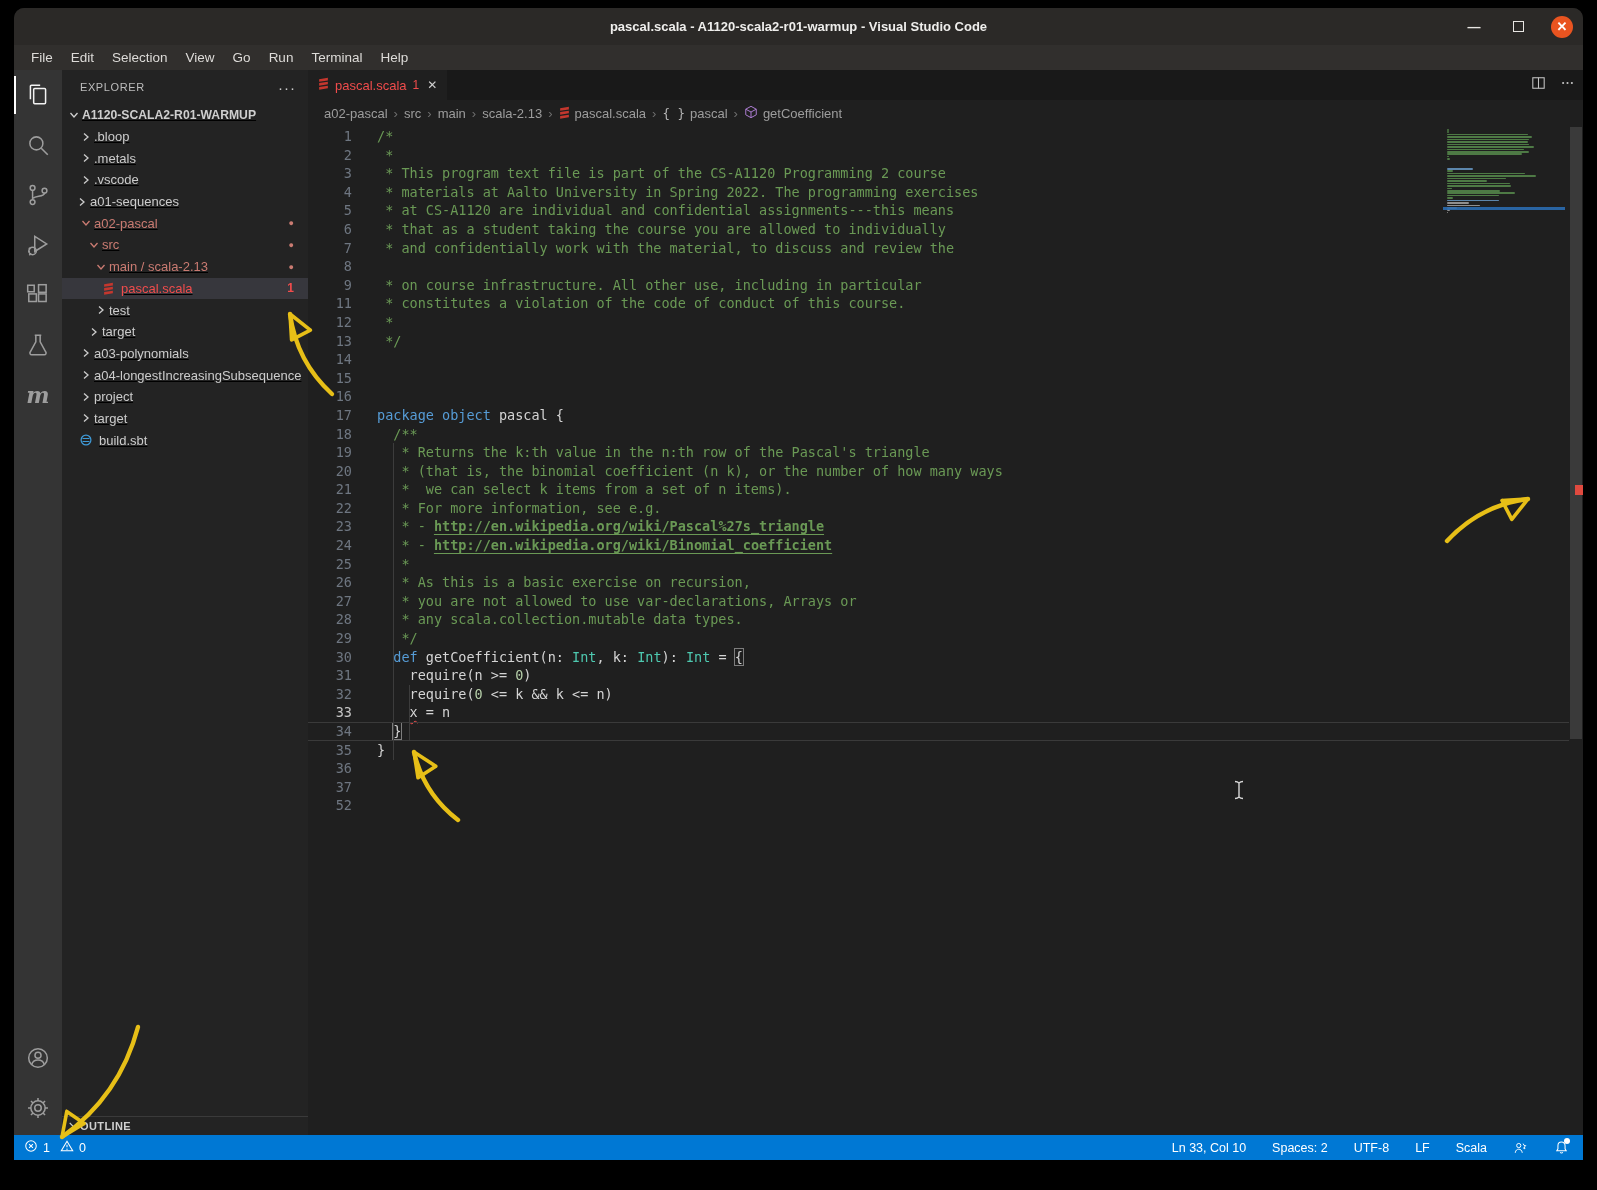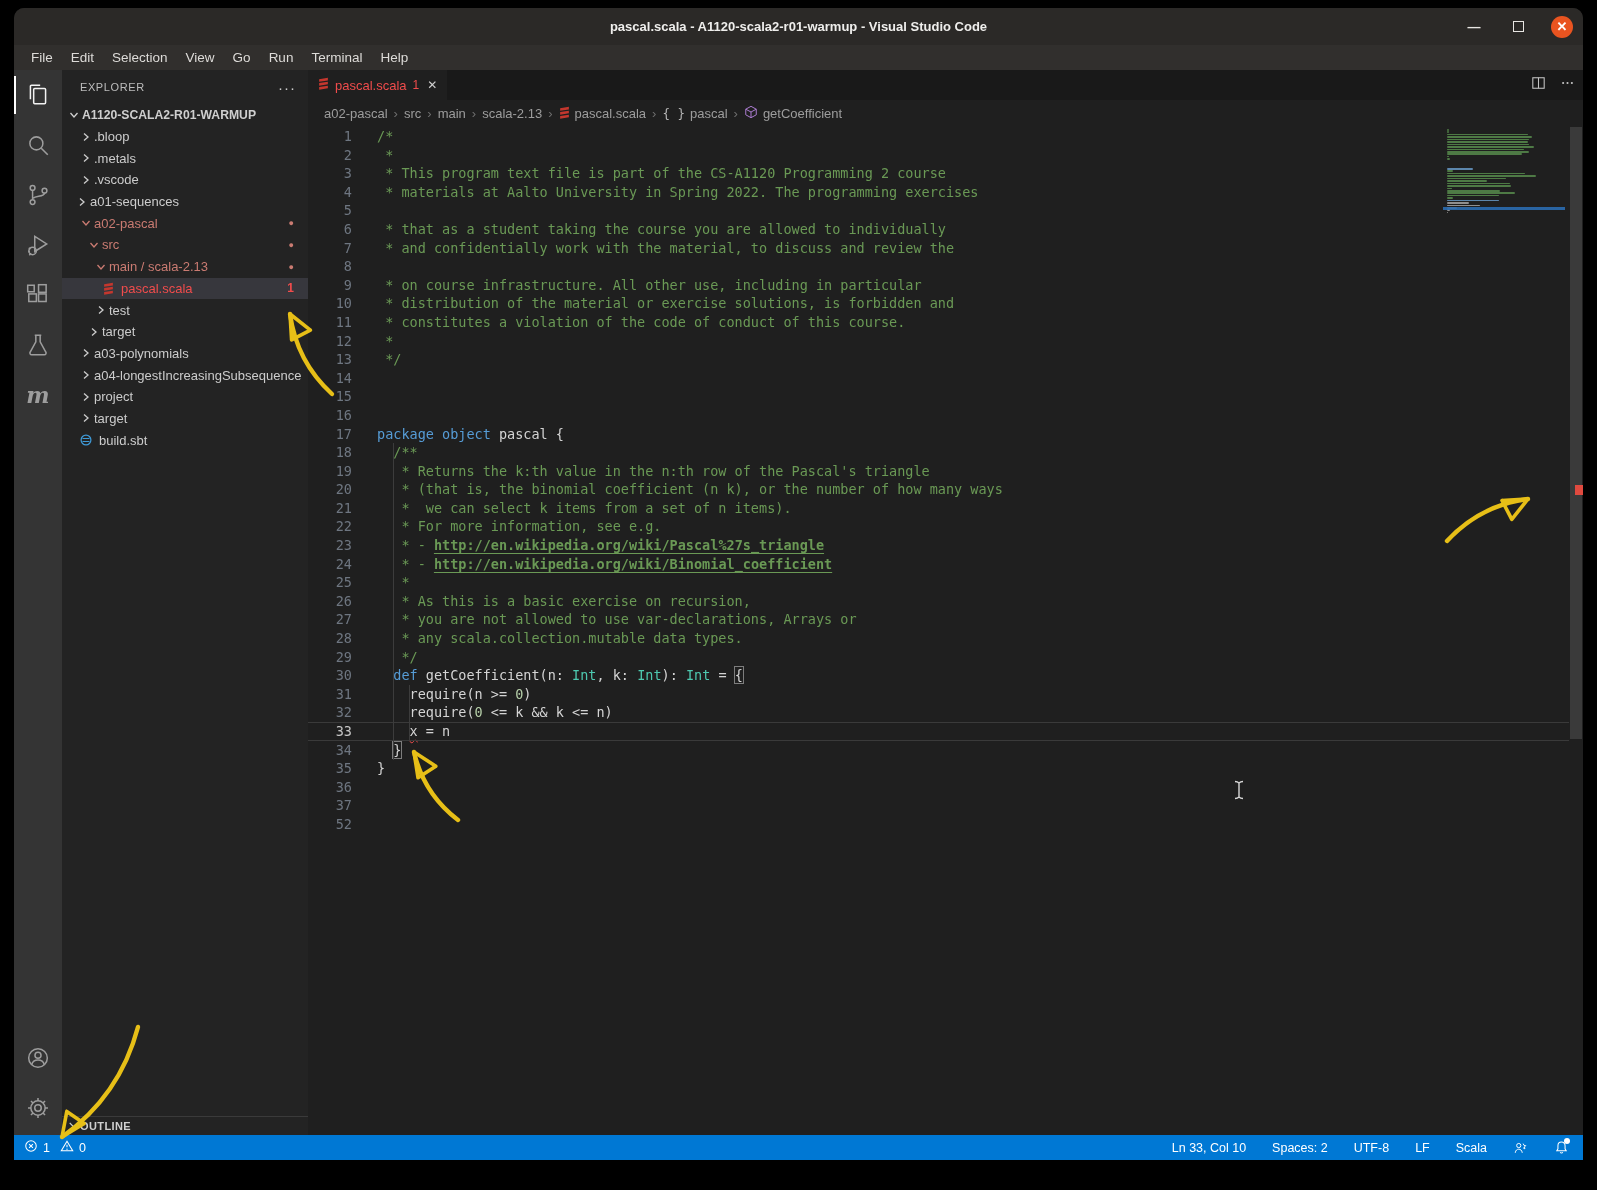--- a/index.html
+++ b/index.html
@@ -28,21 +28,21 @@
   .act-item.active{color:#f2f2f2;}
   .act-item.active::before{content:"";position:absolute;left:0;top:6px;bottom:6px;width:2px;background:#fff;}
   .act-item svg{display:block;}
   .act-bottom{position:absolute;bottom:2px;left:0;width:48px;display:flex;flex-direction:column;align-items:center;}
   .metals-m{font-family:"DejaVu Serif",serif;font-style:italic;font-weight:bold;font-size:22px;color:#9d9d9d;}
   
   .sidebar{width:246px;background:#232323;position:relative;flex:none;overflow:hidden;}
   .sb-header{height:34px;display:flex;align-items:center;padding:0 12px 0 18px;}
   .sb-title{color:#bdbdbd;font-size:11px;letter-spacing:.6px;flex:1;}
   .sb-more{color:#cccccc;font-size:15px;letter-spacing:1px;}
-  .tree{position:absolute;top:34px;left:0;right:0;}
+  .tree{position:absolute;top:34px;left:0;right:0;text-decoration:underline;}
   .trow{height:21.7px;display:flex;align-items:center;color:#cccccc;font-size:13px;white-space:nowrap;position:relative;}
   .trow .chev{width:16px;flex:none;display:flex;align-items:center;justify-content:center;}
   .trow .ficon{width:16px;height:16px;flex:none;display:flex;align-items:center;justify-content:center;margin-right:5px;}
   .trow.root{font-weight:bold;font-size:12.2px;color:#cfcfcf;}
   .trow.modified{color:#ca7b72;}
   .trow.error-file{color:#f14c4c;}
   .trow.selected{background:#37373d;}
   .trow .dot{position:absolute;right:14px;color:#ca7b72;font-size:9px;}
   .trow .badge{position:absolute;right:14px;color:#f14c4c;font-size:12px;font-weight:bold;}
   .outline-sec{position:absolute;bottom:0;left:0;right:0;height:19px;border-top:1px solid #3a3a3a;
@@ -424,26 +424,25 @@
             <span>getCoefficient</span>
           </span>
         </div>
 
       <div class="code-area">
         <div id="code-rows">
             <div class="row"><span class="ln">1</span><span class="txt"><span class="tk-cm">/*</span></span></div>
             <div class="row"><span class="ln">2</span><span class="txt"><span class="tk-cm"> *</span></span></div>
             <div class="row"><span class="ln">3</span><span class="txt"><span class="tk-cm"> * This program text file is part of the CS-A1120 Programming 2 course</span></span></div>
             <div class="row"><span class="ln">4</span><span class="txt"><span class="tk-cm"> * materials at Aalto University in Spring 2022. The programming exercises</span></span></div>
-            <div class="row"><span class="ln">5</span></div>
+            <div class="row"><span class="ln">5</span><span class="txt"><span class="tk-cm"> * at CS-A1120 are individual and confidential assignments---this means</span></span></div>
             <div class="row"><span class="ln">6</span><span class="txt"><span class="tk-cm"> * that as a student taking the course you are allowed to individually</span></span></div>
             <div class="row"><span class="ln">7</span><span class="txt"><span class="tk-cm"> * and confidentially work with the material, to discuss and review the</span></span></div>
             <div class="row"><span class="ln">8</span></div>
             <div class="row"><span class="ln">9</span><span class="txt"><span class="tk-cm"> * on course infrastructure. All other use, including in particular</span></span></div>
-            <div class="row"><span class="ln">10</span><span class="txt"><span class="tk-cm"> * distribution of the material or exercise solutions, is forbidden and</span></span></div>
             <div class="row"><span class="ln">11</span><span class="txt"><span class="tk-cm"> * constitutes a violation of the code of conduct of this course.</span></span></div>
             <div class="row"><span class="ln">12</span><span class="txt"><span class="tk-cm"> *</span></span></div>
             <div class="row"><span class="ln">13</span><span class="txt"><span class="tk-cm"> */</span></span></div>
             <div class="row"><span class="ln">14</span><span class="txt"></span></div>
             <div class="row"><span class="ln">15</span><span class="txt"></span></div>
             <div class="row"><span class="ln">16</span><span class="txt"></span></div>
             <div class="row"><span class="ln">17</span><span class="txt"><span class="tk-kw">package</span><span class="tk-pl"> </span><span class="tk-kw">object</span><span class="tk-pl"> pascal {</span></span></div>
             <div class="row"><span class="ln">18</span><span class="txt"><span class="tk-cm">  /**</span></span></div>
             <div class="row"><span class="ln">19</span><span class="txt"><span class="tk-cm">   * Returns the k:th value in the n:th row of the Pascal's triangle</span></span></div>
             <div class="row"><span class="ln">20</span><span class="txt"><span class="tk-cm">   * (that is, the binomial coefficient (n k), or the number of how many ways</span></span></div>

